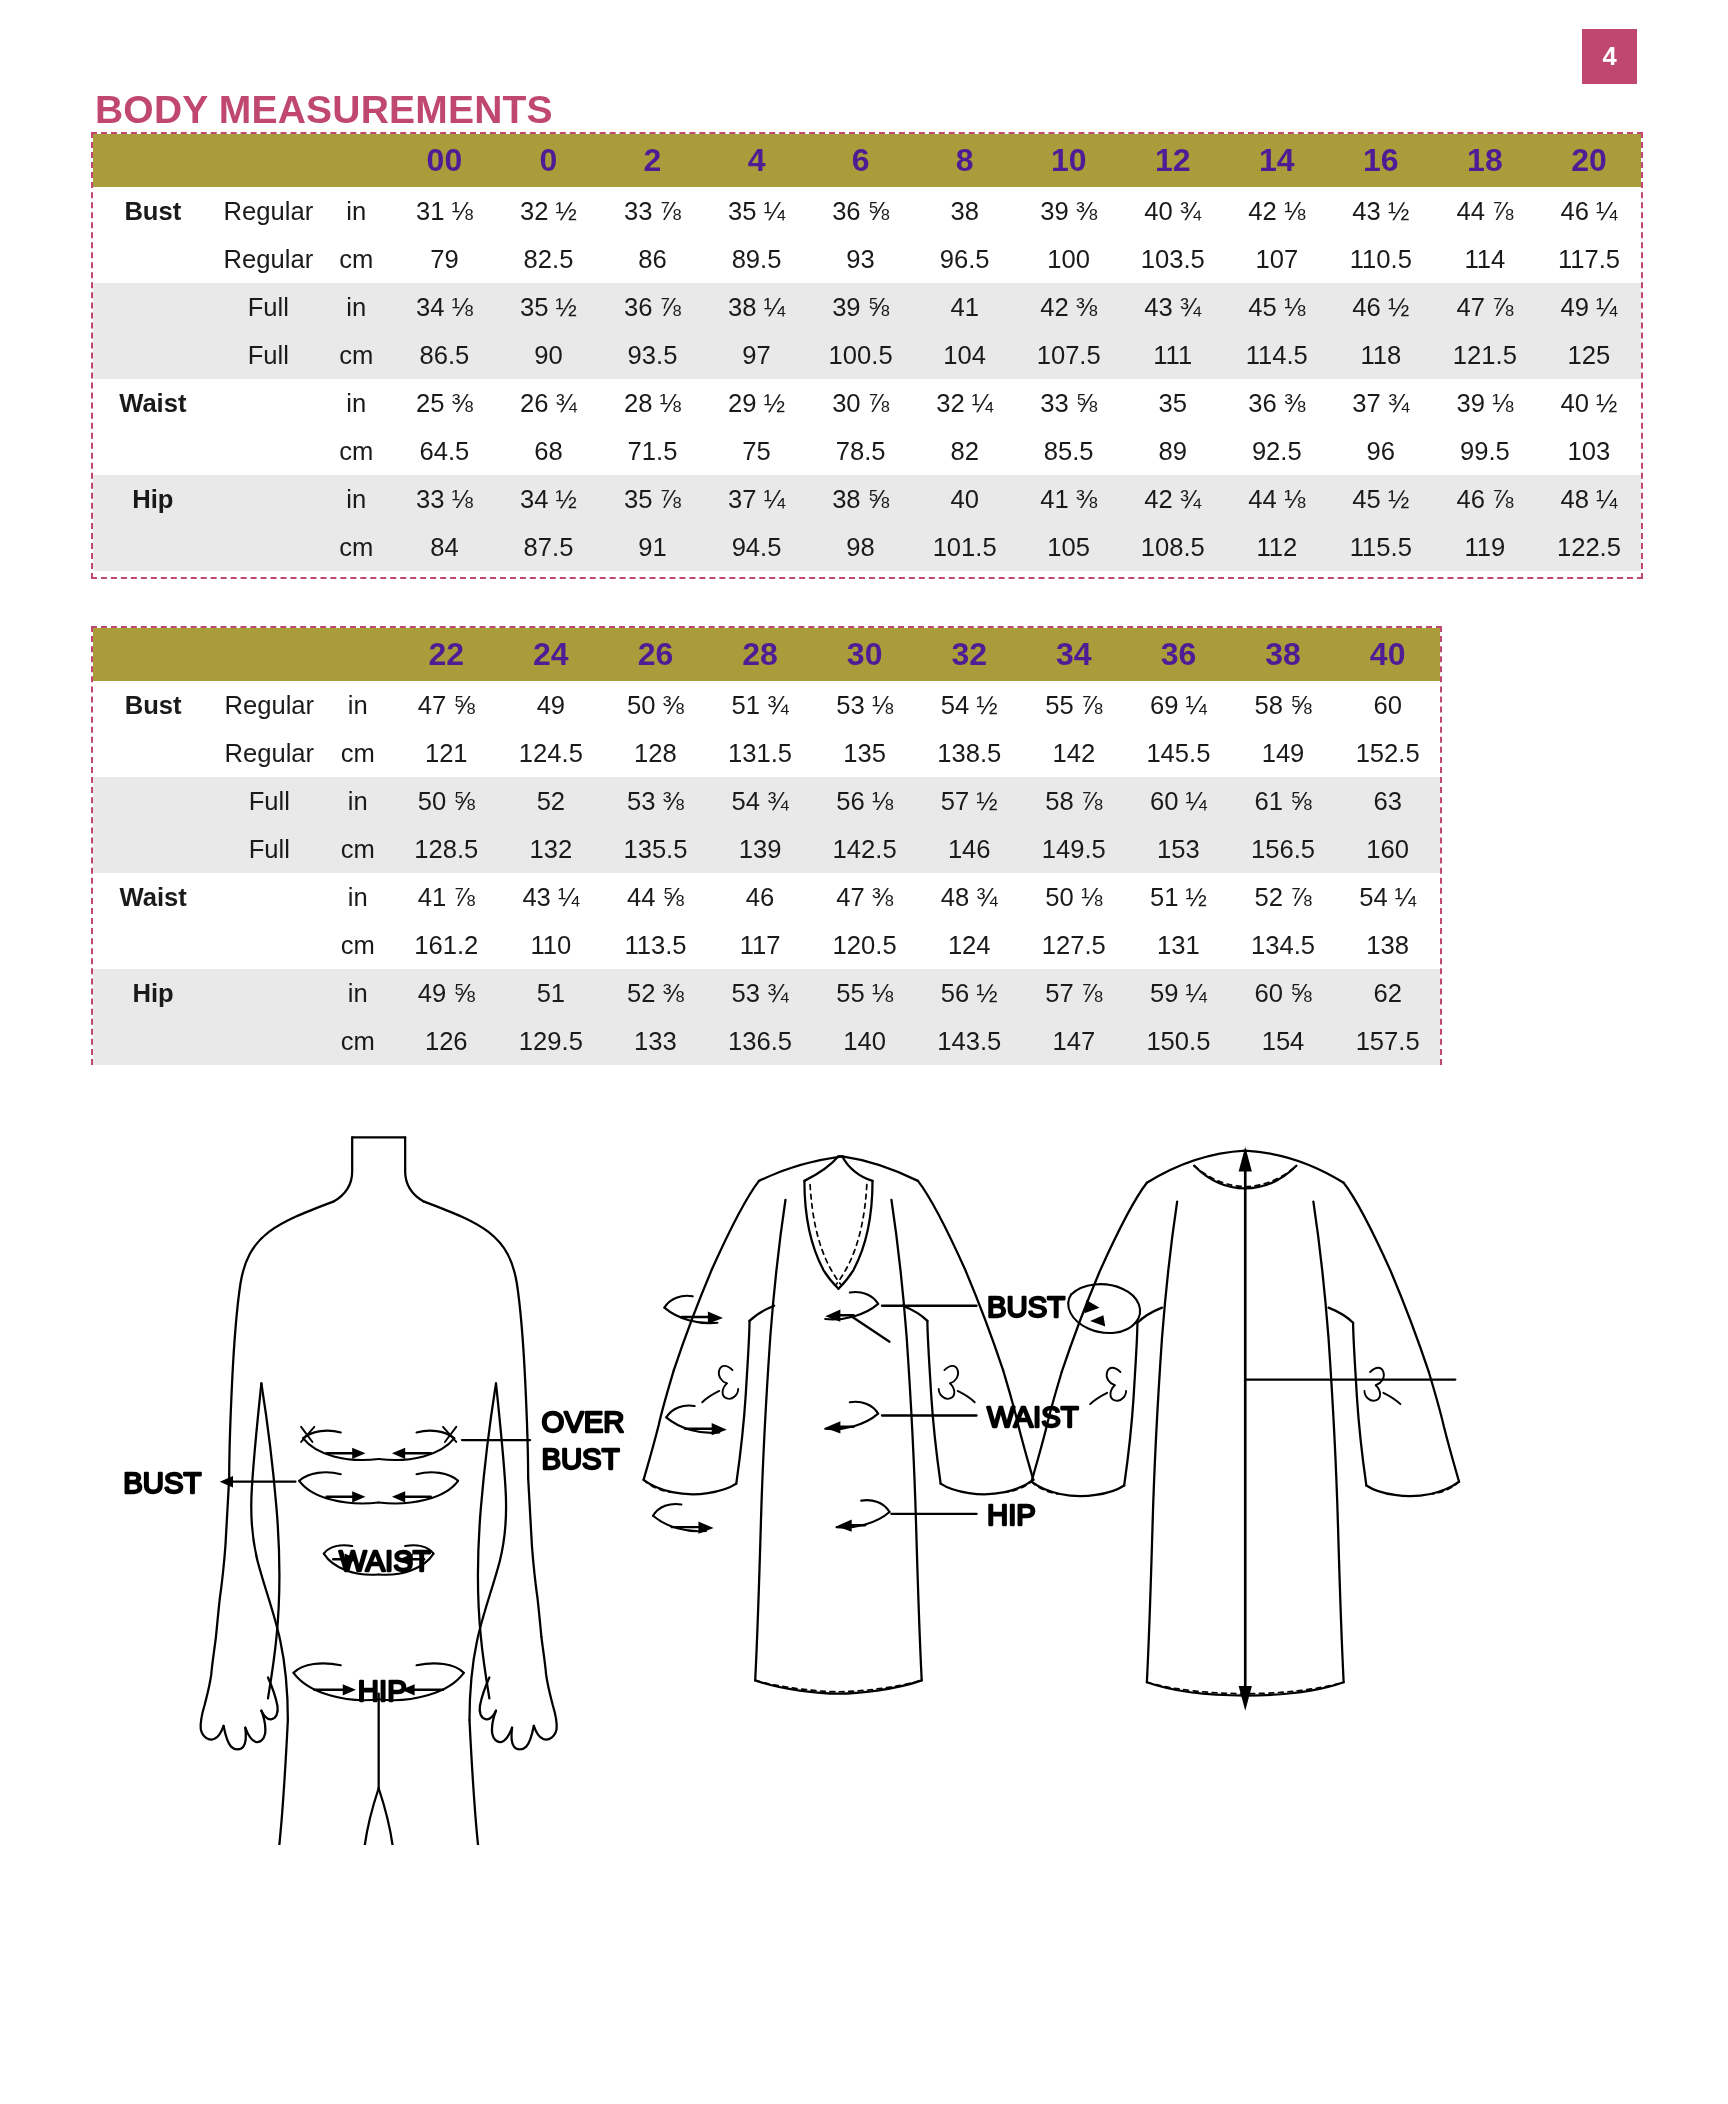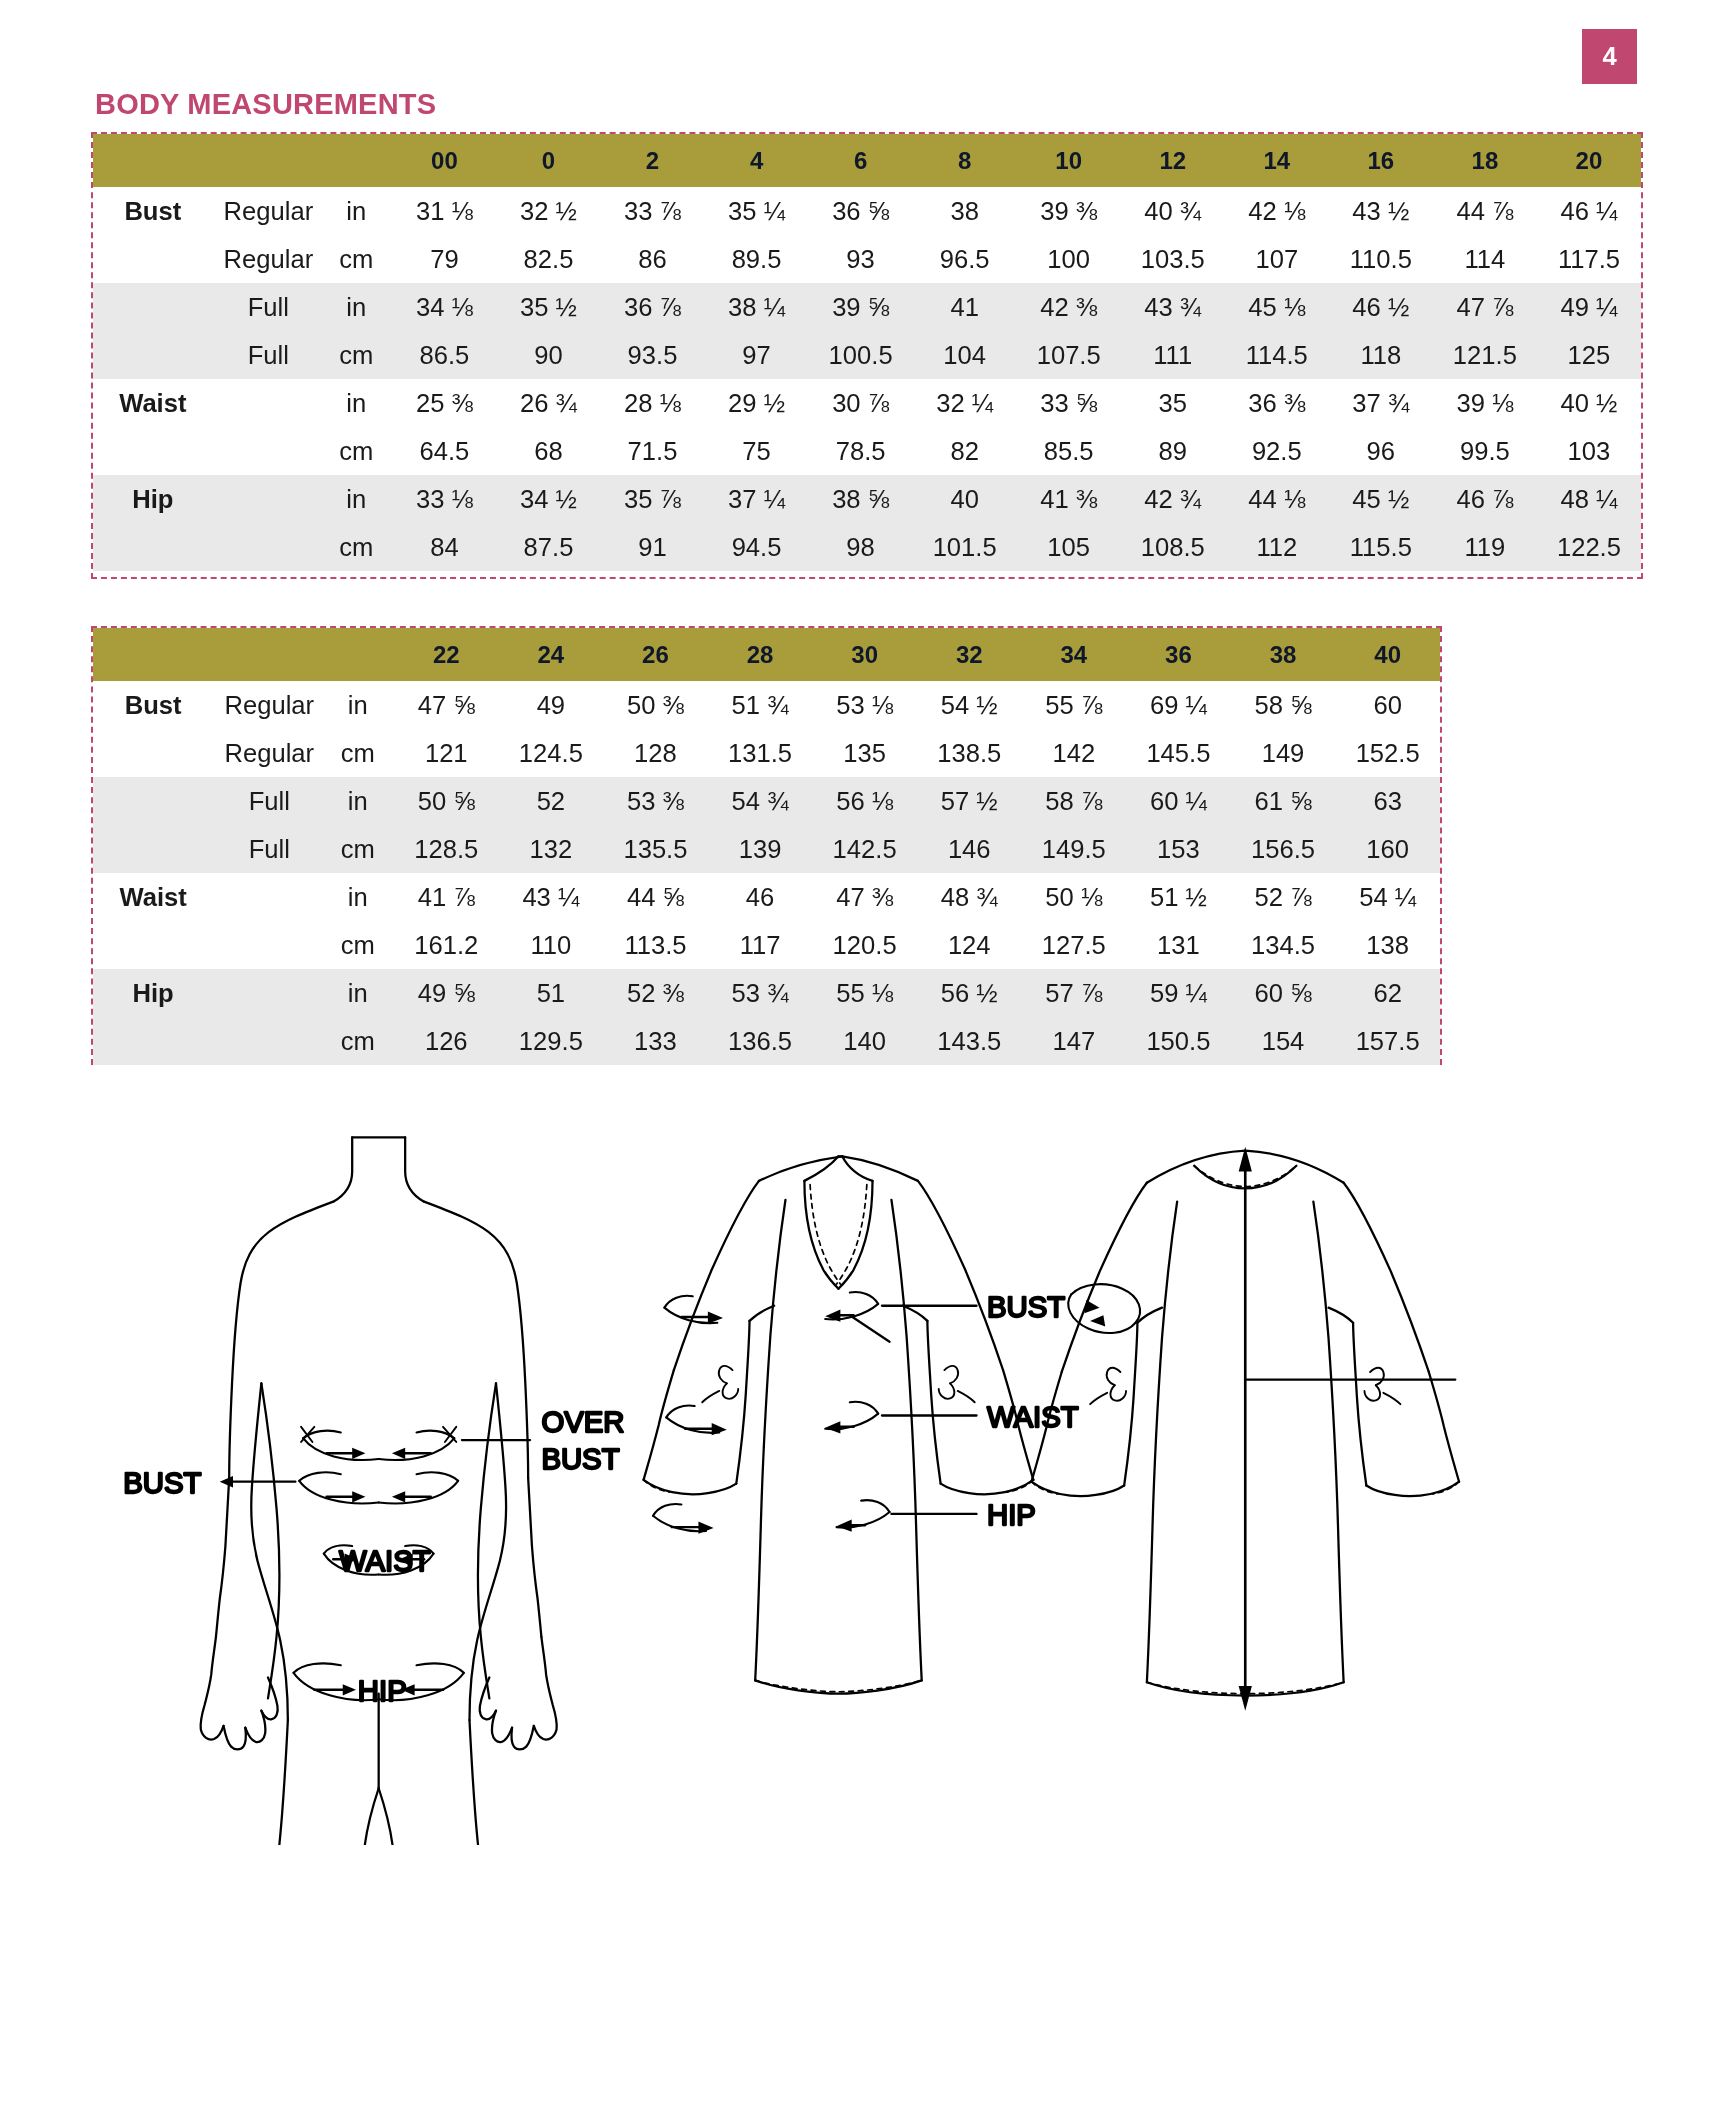--- a/index.html
+++ b/index.html
@@ -32,21 +32,21 @@
     letter-spacing: 0px;
   }
 
   
   #section-title {
     position: absolute;
     top: 88px;
     left: 95px;
     color: #c0476f;
     font-weight: bold;
-    font-size: 29px;
+    font-size: 39px;
     letter-spacing: 0.2px;
     white-space: nowrap;
   }
 
   
   .meas-table-wrap {
     position: absolute;
     border: 2.8px dashed #c0476f;
     box-sizing: border-box;
     background: #ffffff;
@@ -54,23 +54,23 @@
   #table1-wrap { top: 132px; left: 91px; width: 1552px; height: 447px; }
   #table2-wrap { top: 626px; left: 91px; width: 1351px; height: 439px; }
 
   table.meas {
     border-collapse: collapse;
     width: 100%;
     table-layout: fixed;
   }
   table.meas thead th {
     background: #a89c3b;
-    color: #0f172a;
+    color: #4c1d95;
     font-weight: bold;
-    font-size: 24px;
+    font-size: 32px;
     height: 53px;
     padding: 0;
     text-align: center;
     vertical-align: middle;
   }
   table.meas tbody td {
     font-size: 25.6px;
     color: #1a1a1a;
     height: 48px;
     padding: 0;

